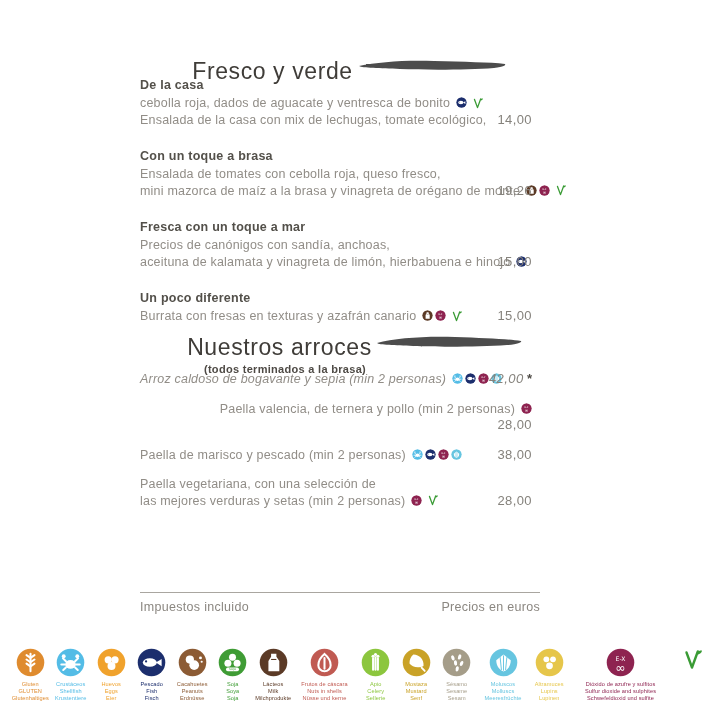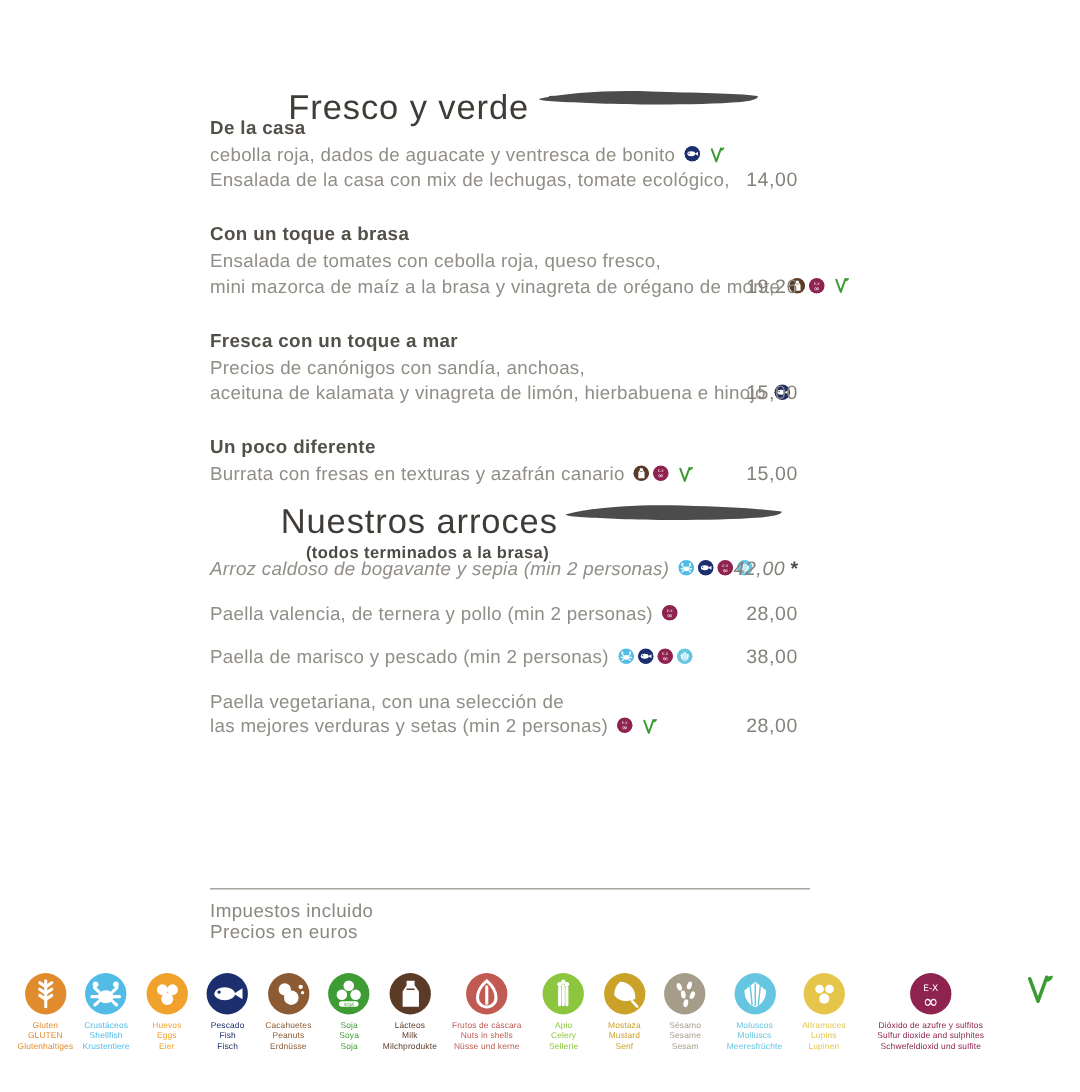--- a/index.html
+++ b/index.html
@@ -35,21 +35,21 @@
   .dots{display:inline-flex;align-items:center;gap:2px;margin-left:6px;vertical-align:-1px;}
   .dot{width:11px;height:11px;border-radius:50%;display:inline-flex;align-items:center;justify-content:center;overflow:hidden;}
   .dot svg{width:11px;height:11px;display:block;}
   .veg-inline{margin-left:3px;display:inline-flex;}
   .veg-inline svg{width:11px;height:12px;display:block;}
 
   
   .footer-rule{position:absolute;left:140px;width:400px;border-top:1px solid #a9a6a0;}
   .footer-row{
     position:absolute;left:140px;width:400px;display:flex;justify-content:space-between;
-    font-size:12.5px;color:#8b8781;letter-spacing:.3px;flex-direction:column;
+    font-size:12.5px;color:#8b8781;letter-spacing:.3px;
   }
 
   
   .legend{
     position:absolute;left:10px;top:648px;width:704px;
     display:flex;align-items:flex-start;
   }
   .legend-entry{display:flex;flex-direction:column;align-items:center;flex:0 0 auto;}
   .legend-icon{width:29px;height:29px;border-radius:50%;display:flex;align-items:center;justify-content:center;}
   .legend-icon svg{width:29px;height:29px;display:block;}
@@ -210,21 +210,21 @@
               <svg viewBox="0 0 24 24">
                 <circle cx="12" cy="12" r="11.4" fill="#66c5e0"></circle>
                 <path fill="#fff" d="M12 5.4l6 4.8c0 4.5-2.3 7.8-6 9.2-3.7-1.4-6-4.7-6-9.2z"></path>
                 <path d="M12 6.2v12.6M9.2 7.6l1.1 10.6M14.8 7.6l-1.1 10.6" stroke="#66c5e0" stroke-width=".8"></path>
               </svg>
             </span>
           </span></div>
       </div>
       <div class="item-price"><span>42,00</span><span class="price-note">*</span></div>
     </div>
-    <div class="item" style="margin-bottom: 13px;">
+    <div class="item" style="margin-bottom: 13px; flex-direction: column;">
       <div class="item-left">
         <div class="item-line"><span>Paella valencia, de ternera y pollo (min 2 personas)</span><span class="dots">
             <span class="dot">
               <svg viewBox="0 0 24 24">
                 <circle cx="12" cy="12" r="11.4" fill="#8e2350"></circle>
                 <text x="12" y="10.4" text-anchor="middle" font-size="5" fill="#fff" font-family="DejaVu Sans, sans-serif">E-X</text>
                 <text x="12" y="19.6" text-anchor="middle" font-size="10.5" fill="#fff" font-family="DejaVu Sans, sans-serif">∞</text>
               </svg>
             </span>
           </span></div>

